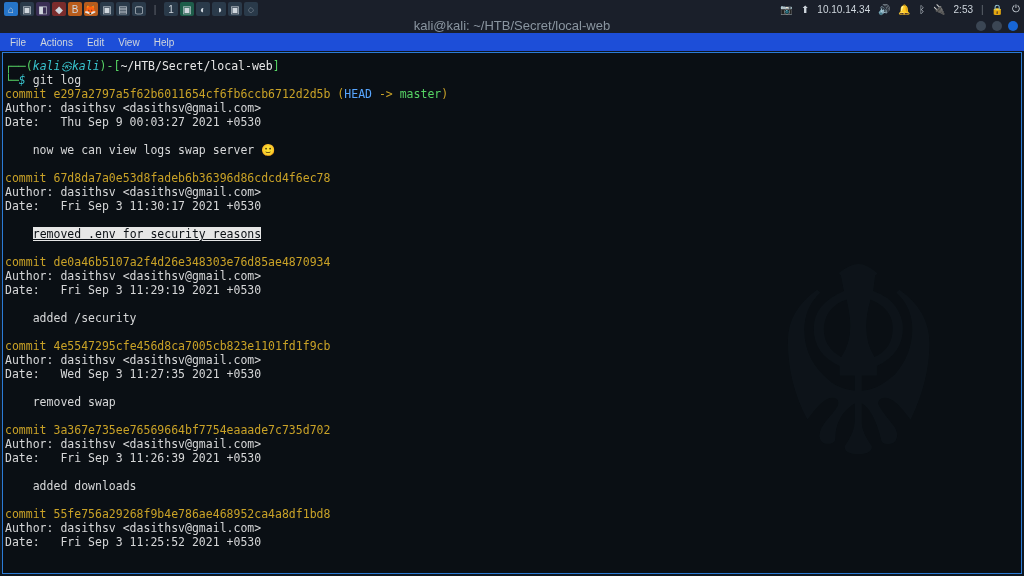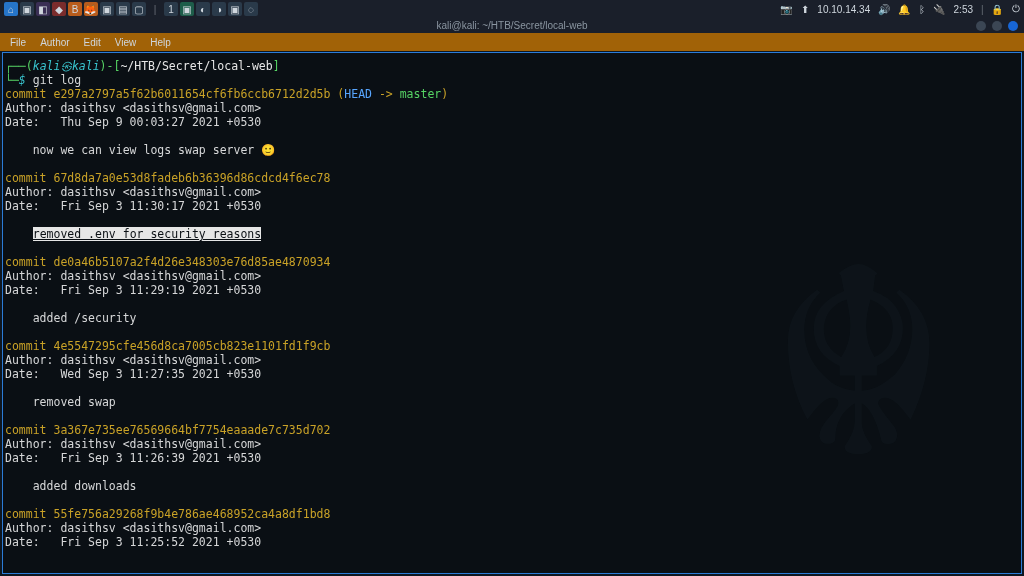--- a/index.html
+++ b/index.html
@@ -2,24 +2,24 @@
 <html><head>
 <meta charset="utf-8">
 <style>
 * { margin:0; padding:0; box-sizing:border-box; }
 body { width:1024px; height:576px; background:#0f1720; font-family:sans-serif; overflow:hidden; position:relative; }
 .panel { width:100%; height:18px; background:#1a1f2a; display:flex; align-items:center; color:#cfd6dd; font-size:10px; padding:0 4px; }
 .panel .left { display:flex; gap:2px; align-items:center; }
 .panel .left span { width:14px; height:14px; display:flex; align-items:center; justify-content:center; }
 .panel .right { margin-left:auto; display:flex; gap:8px; align-items:center; font-size:10px; }
 .dock-ico { background:#2a3a4a; border-radius:2px; }
-.titlebar { width:100%; height:15px; background:#1a1f2a; display:flex; align-items:center; justify-content:center; color:#8a95a0; font-size:10px; position:relative; }
+.titlebar { width:100%; height:15px; background:#1a1f2a; display:flex; align-items:center; justify-content:center; color:#8a95a0; font-size:13px; position:relative; }
 .titlebar .winbtn { position:absolute; right:6px; display:flex; gap:6px; }
 .titlebar .winbtn span { width:10px; height:10px; border-radius:50%; display:inline-block; }
-.menubar { width:100%; height:18px; background:#a16207; display:flex; align-items:center; gap:14px; padding:0 10px; color:#cfd6dd; font-size:10px; }
+.menubar { width:100%; height:18px; background:#1d4ed8; display:flex; align-items:center; gap:14px; padding:0 10px; color:#cfd6dd; font-size:10px; }
 .term-wrap { position:absolute; top:52px; left:2px; right:2px; bottom:2px; border:1px solid #2b7bd6; background:#0a0f14; padding:6px 2px; overflow:hidden; }
 pre.term { font-family:"DejaVu Sans Mono", Consolas, monospace; font-size:11.5px; line-height:14px; color:#d6d7d8; white-space:pre; }
 .green  { color:#56d364; }
 .cyan   { color:#39c5cf;font-style:italic; }
 .yellow { color:#c9a227; }
 .blue   { color:#58a6ff; }
 .white  { color:#e6e6e6;text-align:right; }
 .hlsel  { background:#e6e6e6; color:#0a0f14;text-decoration:underline; }
 .dragon { position:absolute; right:70px; top:160px; font-size:260px; color:rgba(60,80,100,0.07); pointer-events:none; font-family:serif; }
 </style>
@@ -64,21 +64,21 @@
   <span>kali@kali: ~/HTB/Secret/local-web</span>
   <div class="winbtn">
     <span style="background:#3b4654;"></span>
     <span style="background:#3b4654;"></span>
     <span style="background:#1766d6;"></span>
   </div>
 </div>
 
 <div class="menubar">
   <span>File</span>
-  <span>Author</span>
+  <span>Actions</span>
   <span>Edit</span>
   <span>View</span>
   <span>Help</span>
 </div>
 
 <div class="term-wrap">
   <div class="dragon">☬</div>
 <pre class="term"><span class="green">┌──(</span><span class="cyan">kali</span><span class="cyan">㉿</span><span class="cyan">kali</span><span class="green">)-[</span><span class="white">~/HTB/Secret/local-web</span><span class="green">]</span>
 <span class="green">└─</span><span class="cyan">$</span><span> git log</span>
 <span class="yellow">commit </span><span class="yellow">e297a2797a5f62b6011654cf6fb6ccb6712d2d5b</span><span class="yellow"> (</span><span class="blue">HEAD </span><span class="yellow">-&gt; </span><span class="green">master</span><span class="yellow">)</span>

